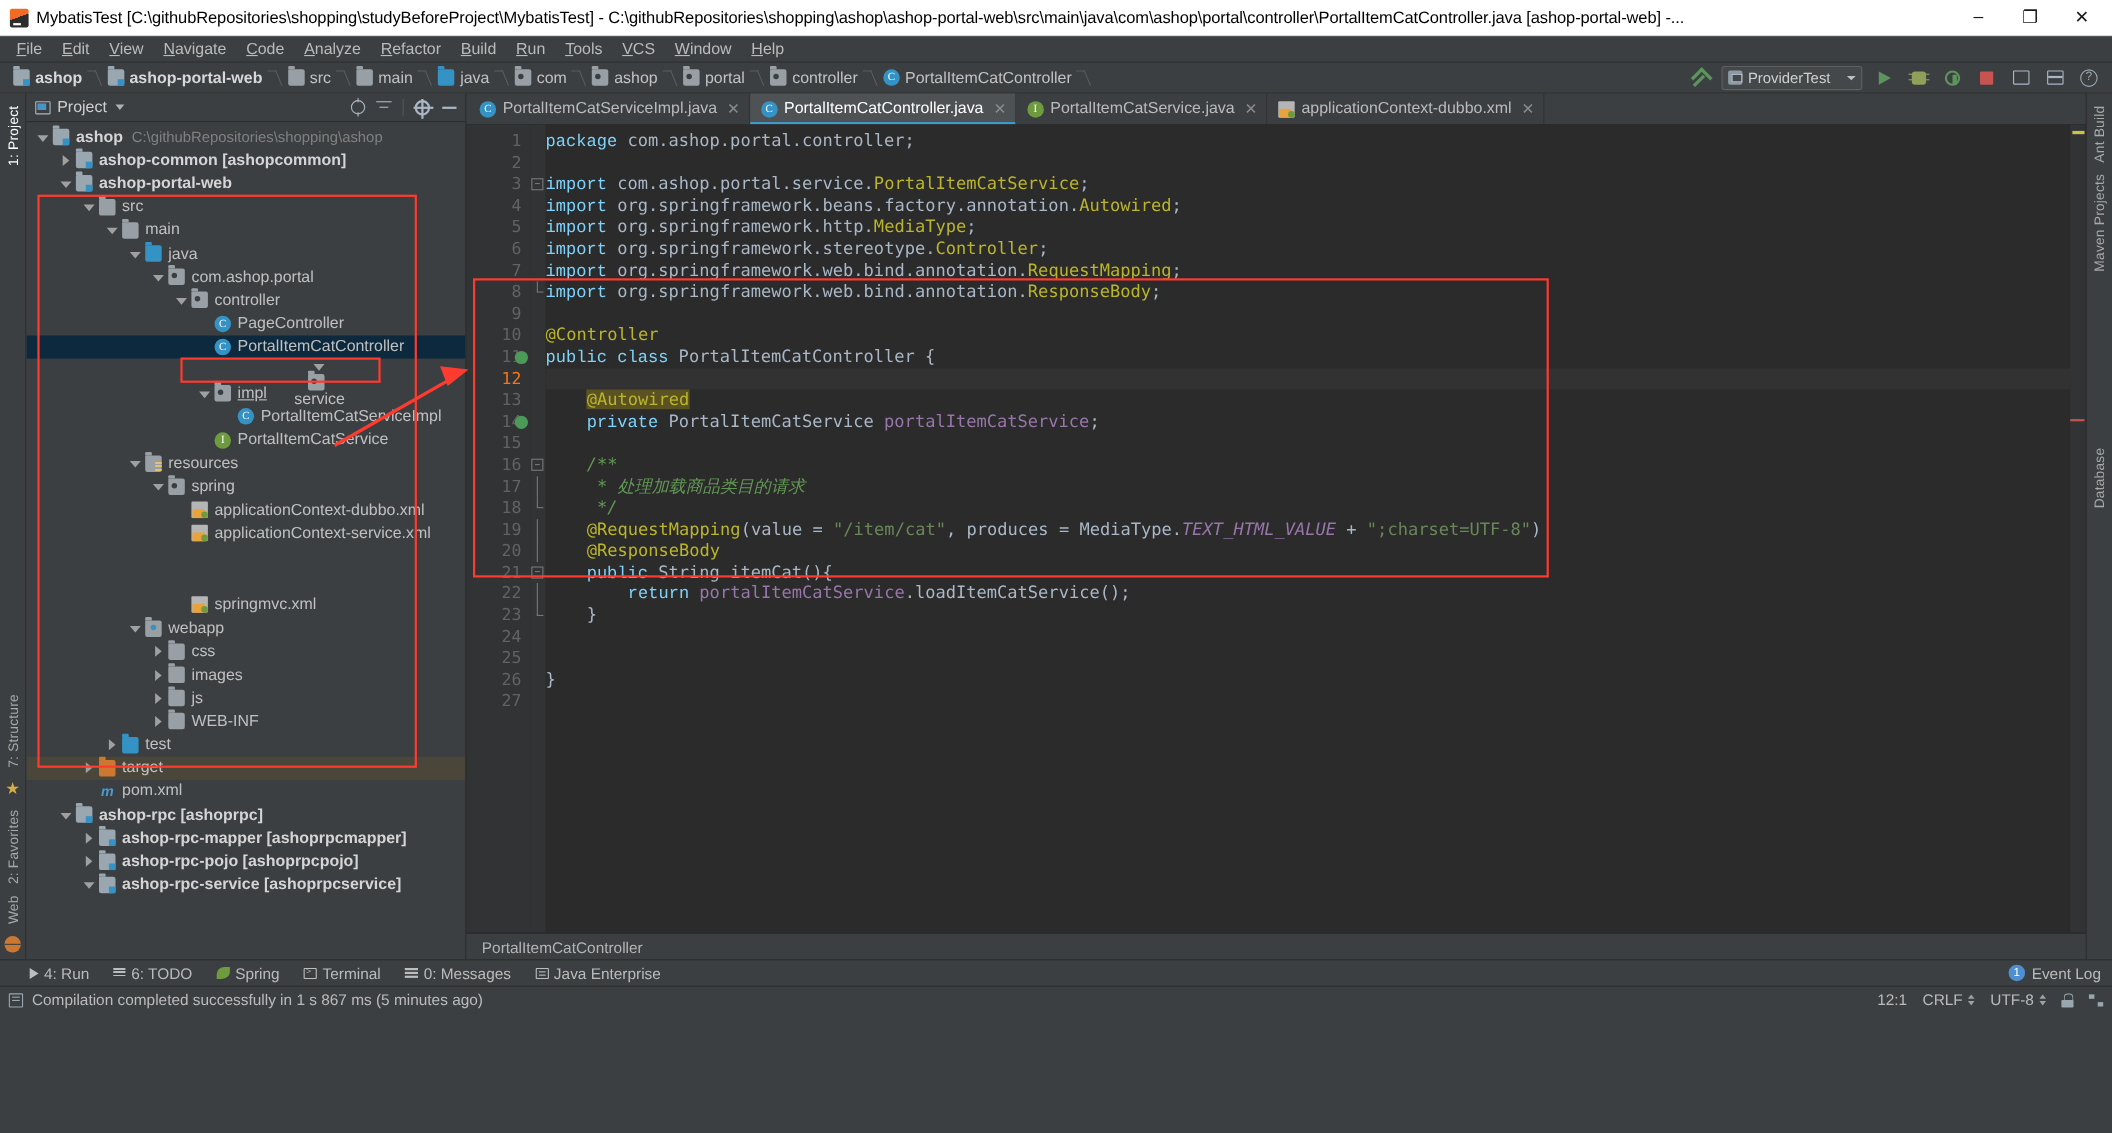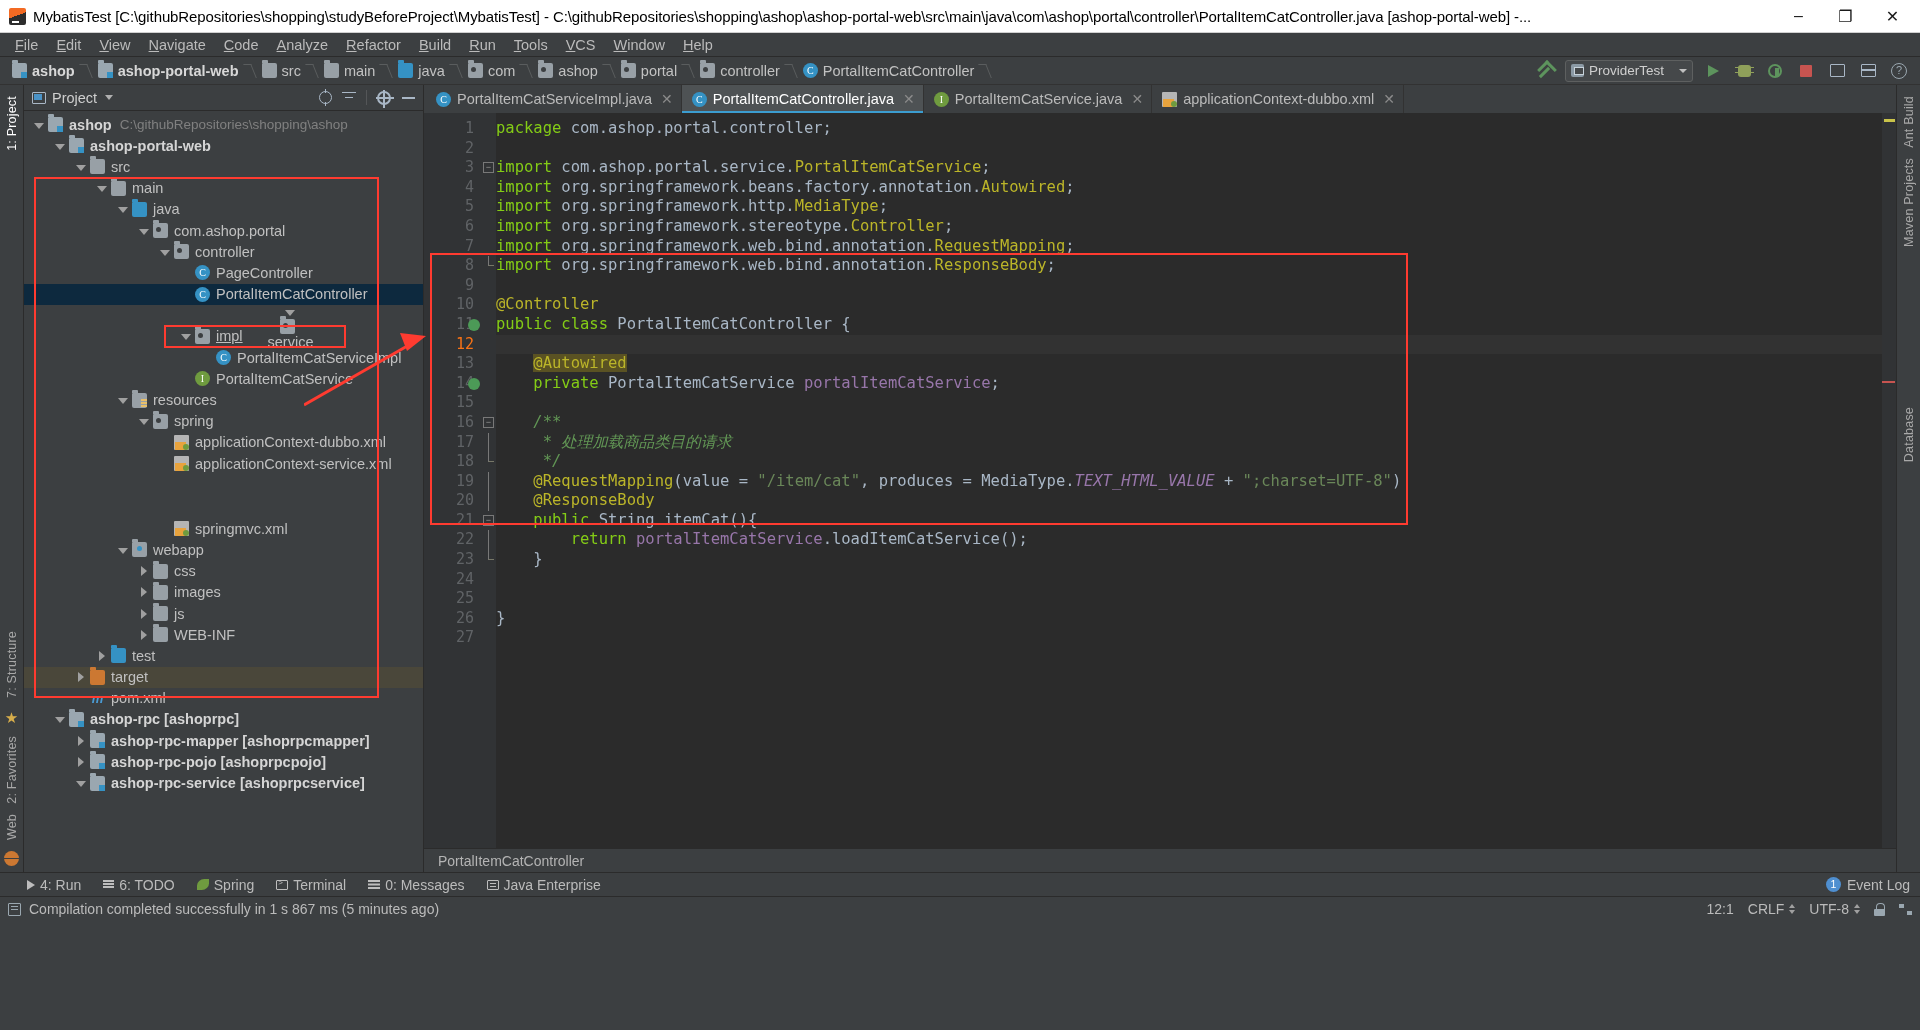--- a/index.html
+++ b/index.html
@@ -86,21 +86,21 @@
   .ic-class{ border-radius:50%; background:#3592c4; color:#fff;
     font-size:10px; line-height:15px; text-align:center; font-family:"Liberation Serif",serif; }
   .ic-iface{ border-radius:50%; background:#6f9b3f; color:#fff;
     font-size:10px; line-height:15px; text-align:center; font-family:"Liberation Serif",serif; }
   .ic-xml{ background:#b5b5b5; border-radius:1px; }
   .ic-xml::after{content:"";position:absolute;left:1px;bottom:0;width:11px;height:8px;background:#e8a33d;
     font-size:7px; color:#333; }
   .ic-xml::before{content:"";position:absolute;right:0;bottom:0;width:6px;height:6px;border-radius:50%;background:#6f9b3f;z-index:2;}
   .ic-maven{ color:#4a9bd4; font-style:italic; font-weight:bold; font-size:13px; text-align:center; line-height:15px;}
 
-  .nav-right { margin-left:auto; display:flex; padding-right:10px; gap:9px; }
+  .nav-right { margin-left:auto; display:flex; align-items:center; padding-right:10px; gap:9px; }
   .arrow-up { width:20px;height:20px;position:relative; }
   .arrow-up::before{
     content:""; position:absolute; left:4px; top:3px; width:11px; height:11px;
     border-left:3px solid #5d945d; border-top:3px solid #5d945d; transform:rotate(45deg);
   }
   .arrow-up::after{
     content:""; position:absolute; left:7px; top:6px; width:3px; height:13px;
     background:#5d945d; transform:rotate(45deg);
   }
   .runcfg {
@@ -227,21 +227,21 @@
   }
   .fold .bar{ position:absolute; left:6px; top:0; width:1px; height:19.6px; background:#787878;}
   .fold .barend{ position:absolute; left:6px; top:0; width:6px; height:10px; border-left:1px solid #787878; border-bottom:1px solid #787868;}
   .code {
     flex:1 1 auto; font-family:"DejaVu Sans Mono", monospace; font-size:15.5px;
     padding-top:6px; line-height:19.6px; white-space:pre; color:#a9b7c6; overflow:hidden;
     position:relative;
   }
   .cl { height:19.6px; }
   .cl.curline { background:#323232; }
-  .kw { color:#84cc16; }
+  .kw { color:#7dd3fc;font-family:Liberation Mono, monospace; }
   .ann { color:#bbb529; }
   .str { color:#6a8759; }
   .cmt-cn { color:#629755; font-style:italic; }
   .fld { color:#9876aa; }
   .cst { color:#9876aa; font-style:italic; }
   .typ { color:#a9b7c6; }
   .hl-ann { background:#5a5223; color:#bbb529; }
 
   
   .right-rail {
@@ -451,20 +451,25 @@
       <span class="hdr-ico">
           <span class="minus-ic"></span>
         </span>
     </div>
     <div class="tree" id="tree">
         <div class="row" style="padding-left: 8px;">
           <span class="tw down"></span>
           <span class="ic ic-mod"></span>
           <span class="lbl-bold">ashop</span>
           <span class="path">C:\githubRepositories\shopping\ashop</span>
+        </div>
+        <div class="row" style="padding-left: 29px;">
+          <span class="tw right"></span>
+          <span class="ic ic-mod"></span>
+          <span class="lbl-bold">ashop-common [ashopcommon]</span>
         </div>
         <div class="row" style="padding-left: 29px;">
           <span class="tw down"></span>
           <span class="ic ic-mod"></span>
           <span class="lbl-bold">ashop-portal-web</span>
         </div>
         <div class="row" style="padding-left: 50px;">
           <span class="tw down"></span>
           <span class="ic ic-folder"></span>
           <span class="">src</span>

